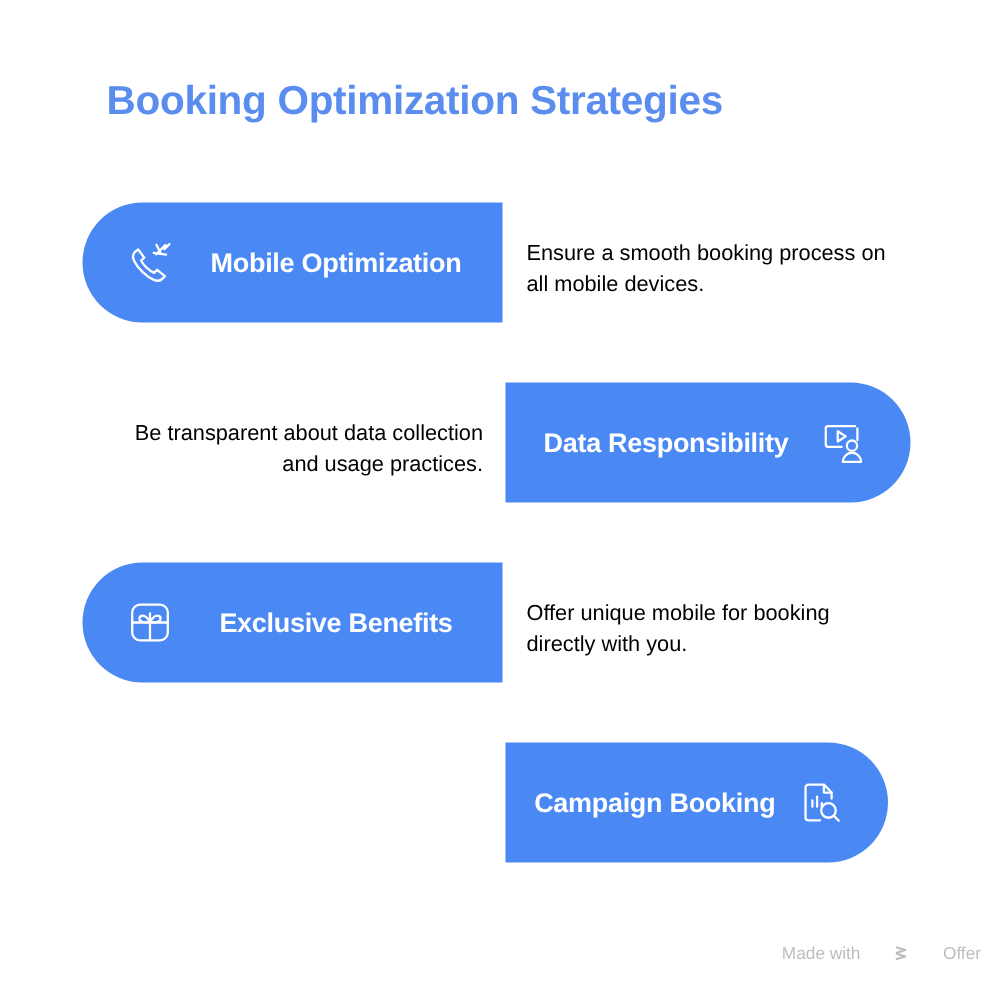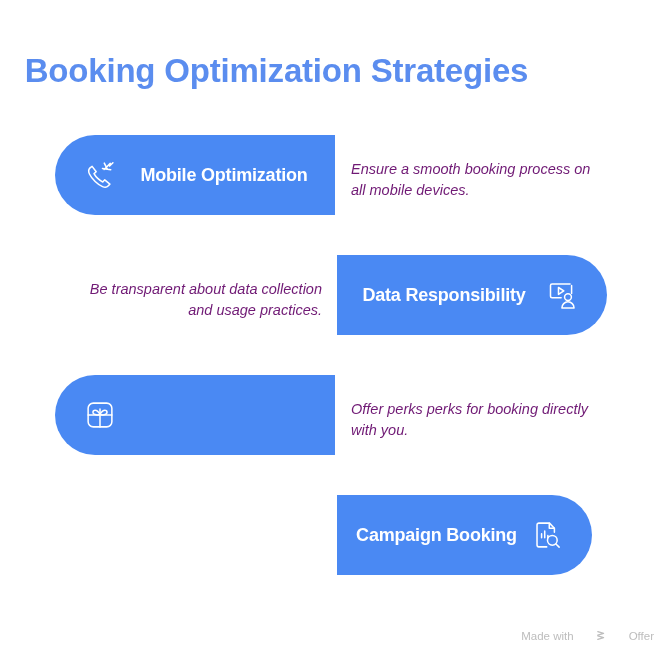--- a/index.html
+++ b/index.html
@@ -19,21 +19,21 @@
     background: #ffffff;
   }
 
   
   #page-title {
     position: absolute;
     top: 52px;
     left: 0;
     width: 553px;
     text-align: center;
-    font-size: 33px;
+    font-size: 27px;
     font-weight: bold;
     color: #5b8def;
     letter-spacing: -0.2px;
     white-space: nowrap;
   }
 
   
   .row {
     position: absolute;
     left: 0;
@@ -105,24 +105,23 @@
   .pill.left .pill-label { text-align: center; padding-left: 6px; }
   .pill.right .pill-label { text-align: center; padding-right: 4px; }
 
   
   .desc {
     position: absolute;
     top: 0;
     height: 90px;
     display: flex;
     align-items: center;
-    color: #701a75;
+    color: #000000;
     font-size: 14.5px;
     line-height: 1.42;
-    font-style: italic;
   }
 
   .desc.on-right {
     left: 351px;
     width: 250px;
     text-align: left;
     justify-content: flex-start;
   }
 
   .desc.on-left {
@@ -184,22 +183,23 @@
   <div class="row" id="row-2">
     <div class="pill left">
       <span class="pill-icon">
         <svg viewBox="0 0 40 40" fill="none" stroke="#ffffff" stroke-width="1.6" stroke-linecap="round" stroke-linejoin="round">
           <rect x="7.5" y="7.5" width="25" height="25" rx="5.5"></rect>
           <path d="M20 13.6v18.9M7.5 20h25"></path>
           <path d="M20 19.4c-1.6-2.6-3.4-4.3-5-4.3-1.5 0-2.4 1-2.4 2.1 0 1.5 1.6 2.5 4 2.7 1.2 0.1 2.4 0.1 3.4-0.5z"></path>
           <path d="M20 19.4c1.6-2.6 3.4-4.3 5-4.3 1.5 0 2.4 1 2.4 2.1 0 1.5-1.6 2.5-4 2.7-1.2 0.1-2.4 0.1-3.4-0.5z"></path>
         </svg>
       </span>
-    </div>
-    <div class="desc on-right">Offer perks perks for booking directly with you.</div>
+      <span class="pill-label">Exclusive Benefits</span>
+    </div>
+    <div class="desc on-right">Offer unique mobile for booking directly with you.</div>
   </div>
 
   <div class="row" id="row-3">
     <div class="pill right">
       <span class="pill-label">Campaign Booking</span>
       <span class="pill-icon">
         <svg viewBox="0 0 40 40" fill="none" stroke="#ffffff" stroke-width="1.6" stroke-linecap="round" stroke-linejoin="round">
           <path d="M27.8 17.2V13L22.6 7.5H11.4a1.9 1.9 0 0 0-1.9 1.9v21.2a1.9 1.9 0 0 0 1.9 1.9h8.3"></path>
           <path d="M22.4 7.6V13h5.3"></path>
           <path d="M14.3 22.9v-4.3M17.6 22.9v-7.1M20.9 22.9v-2.4"></path>

